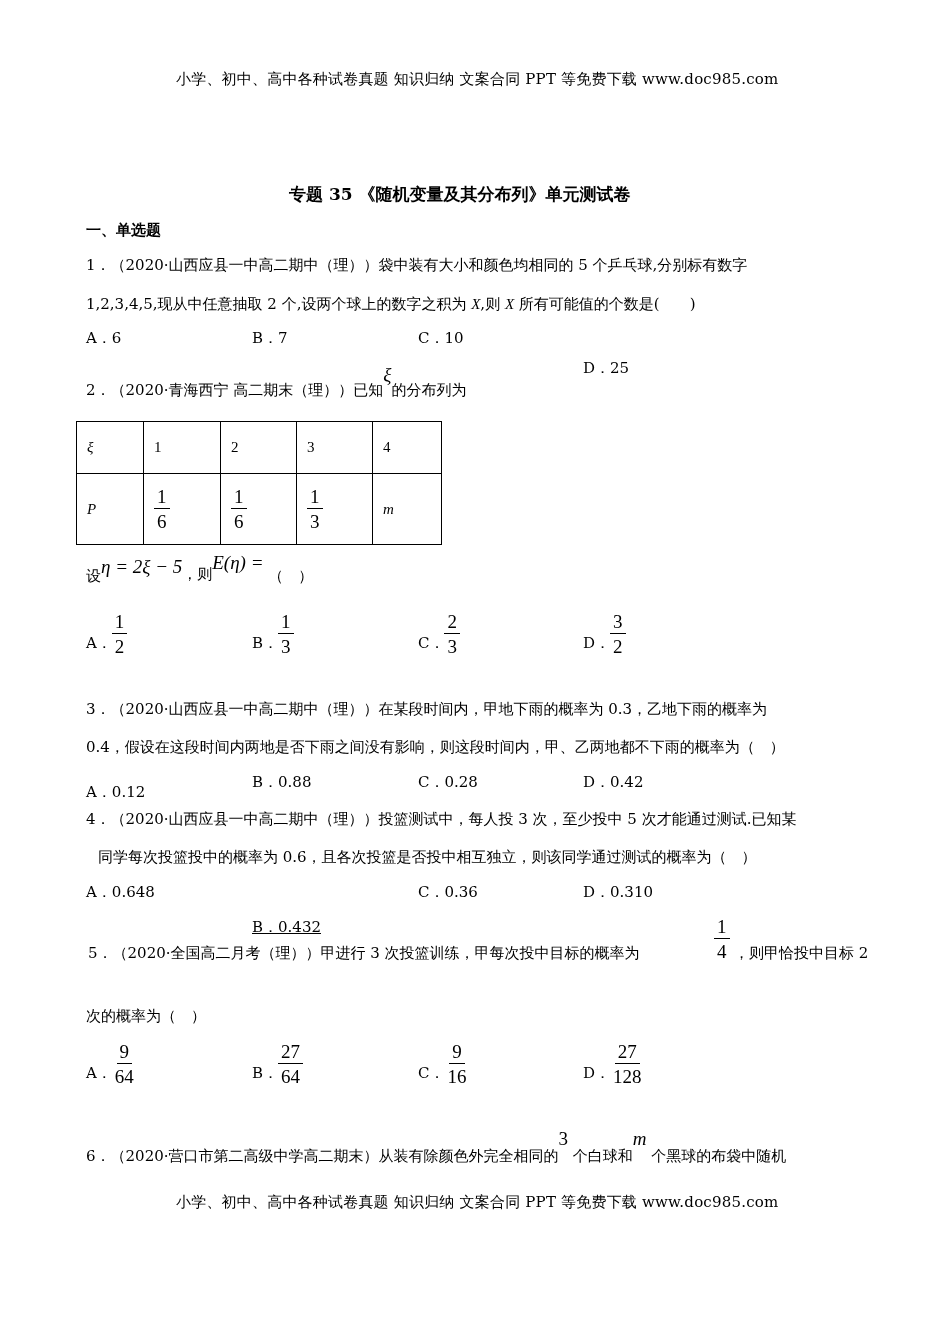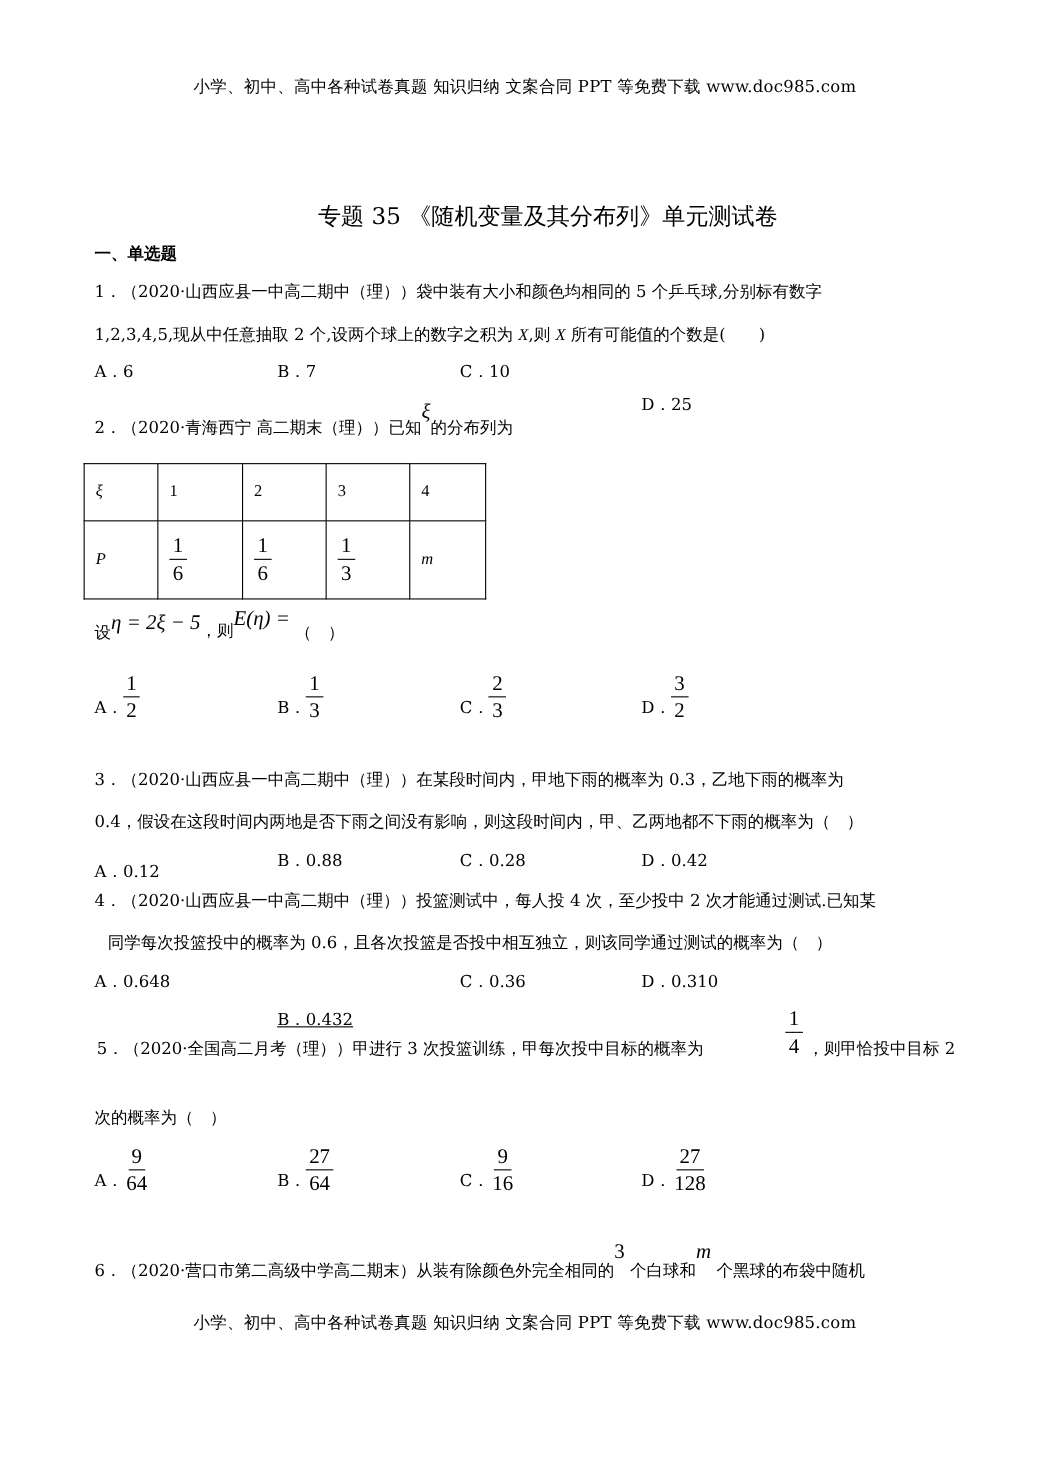--- a/index.html
+++ b/index.html
@@ -1,20 +1,20 @@
 <!DOCTYPE html>
 <html><head>
 <meta charset="utf-8">
 <style>
   html, body { margin: 0; padding: 0; background: #ffffff; }
   body { width: 950px; height: 1344px; position: relative; overflow: hidden;
          font-family: "DejaVu Serif", "Liberation Serif", serif; color: #000; }
   .abs { position: absolute; white-space: nowrap; }
   .hdr { font-size: 15px; letter-spacing: 0.2px; }
-  .title { font-size: 21px; font-weight: normal; }
+  .title { font-size: 17px; font-weight: bold; }
   .sect { font-size: 15px; font-weight: bold; }
   .q { font-size: 15px; }
   .opt { font-size: 15px; }
   .it { font-style: italic; font-family: "Liberation Serif", "DejaVu Serif", serif; }
   .frac { display: inline-flex; flex-direction: column; align-items: center; vertical-align: middle;
           font-family: "Liberation Serif", serif; font-size: 19px; line-height: 1; }
   .frac .num { padding: 0 3px 2px 3px; border-bottom: 1.2px solid #000; }
   .frac .den { padding: 3px 3px 0 3px; }
   table.dist { position: absolute; left: 76px; top: 421px; border-collapse: collapse; }
   table.dist td { border: 1.5px solid #000; padding: 0 0 0 10px; vertical-align: middle;
@@ -109,21 +109,21 @@
     </span>
 </div>
 
 <div class="abs q" style="left:86px; top:700px;">3．（2020·山西应县一中高二期中（理））在某段时间内，甲地下雨的概率为 0.3，乙地下雨的概率为</div>
 <div class="abs q" style="left:86px; top:738px;">0.4，假设在这段时间内两地是否下雨之间没有影响，则这段时间内，甲、乙两地都不下雨的概率为（　）</div>
 <div class="abs opt" style="left:86px; top:783px;text-align:right;">A．0.12</div>
 <div class="abs opt" style="left:252px; top:773px;">B．0.88</div>
 <div class="abs opt" style="left:418px; top:773px;">C．0.28</div>
 <div class="abs opt" style="left:583px; top:773px;">D．0.42</div>
 
-<div class="abs q" style="left:86px; top:810px;">4．（2020·山西应县一中高二期中（理））投篮测试中，每人投 4 次，至少投中 2 次才能通过测试.已知某</div>
+<div class="abs q" style="left:86px; top:810px;">4．（2020·山西应县一中高二期中（理））投篮测试中，每人投 3 次，至少投中 5 次才能通过测试.已知某</div>
 <div class="abs q" style="left:86px; top:848px;margin-left:12px;">同学每次投篮投中的概率为 0.6，且各次投篮是否投中相互独立，则该同学通过测试的概率为（　）</div>
 <div class="abs opt" style="left:86px; top:883px;">A．0.648</div>
 <div class="abs opt" style="left:252px; top:918px;text-decoration:underline;">B．0.432</div>
 <div class="abs opt" style="left:418px; top:883px;text-align:right;">C．0.36</div>
 <div class="abs opt" style="left:583px; top:883px;">D．0.310</div>
 
 <div class="abs q" style="left:88px; top:944px;text-align:center;">5．（2020·全国高二月考（理））甲进行 3 次投篮训练，甲每次投中目标的概率为</div>
 <div class="abs" style="left:714px; top:917px;">
   <span class="frac">
       <span class="num">1</span>

